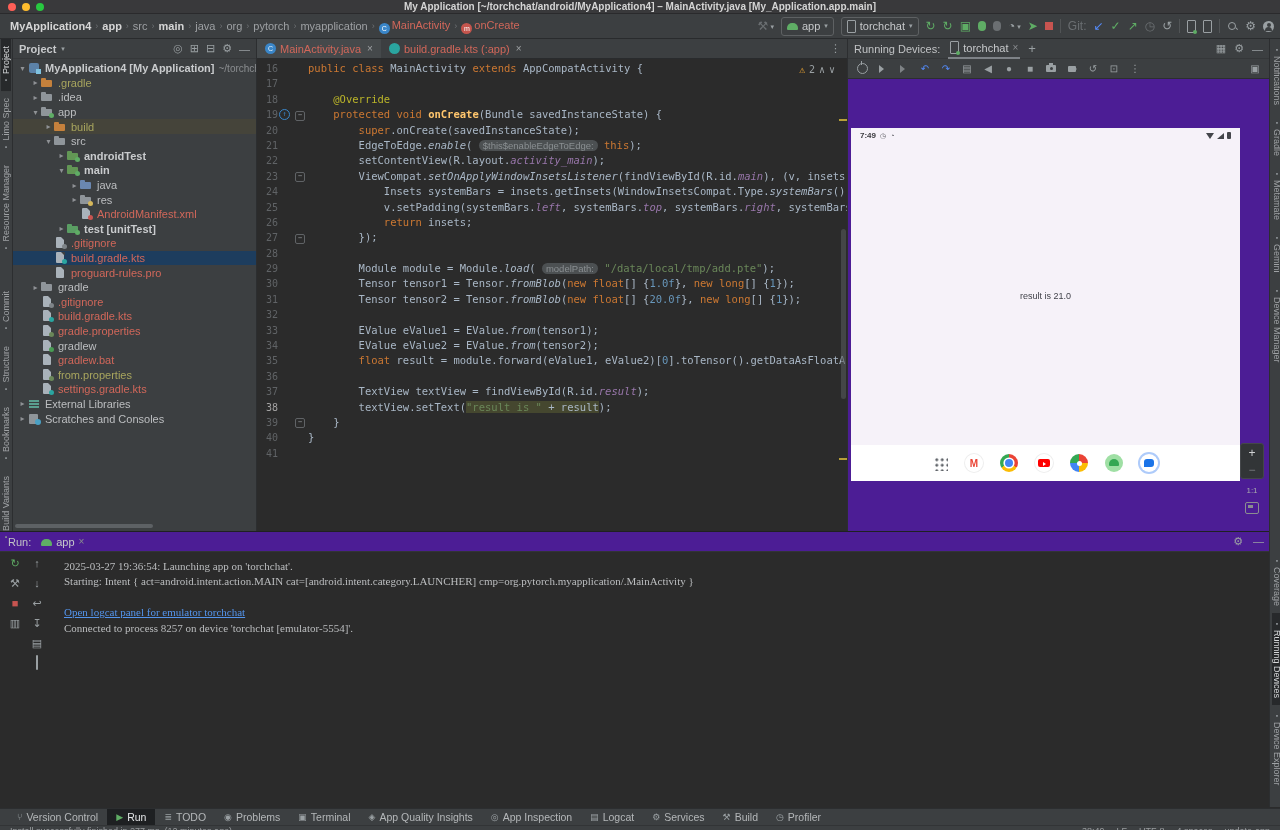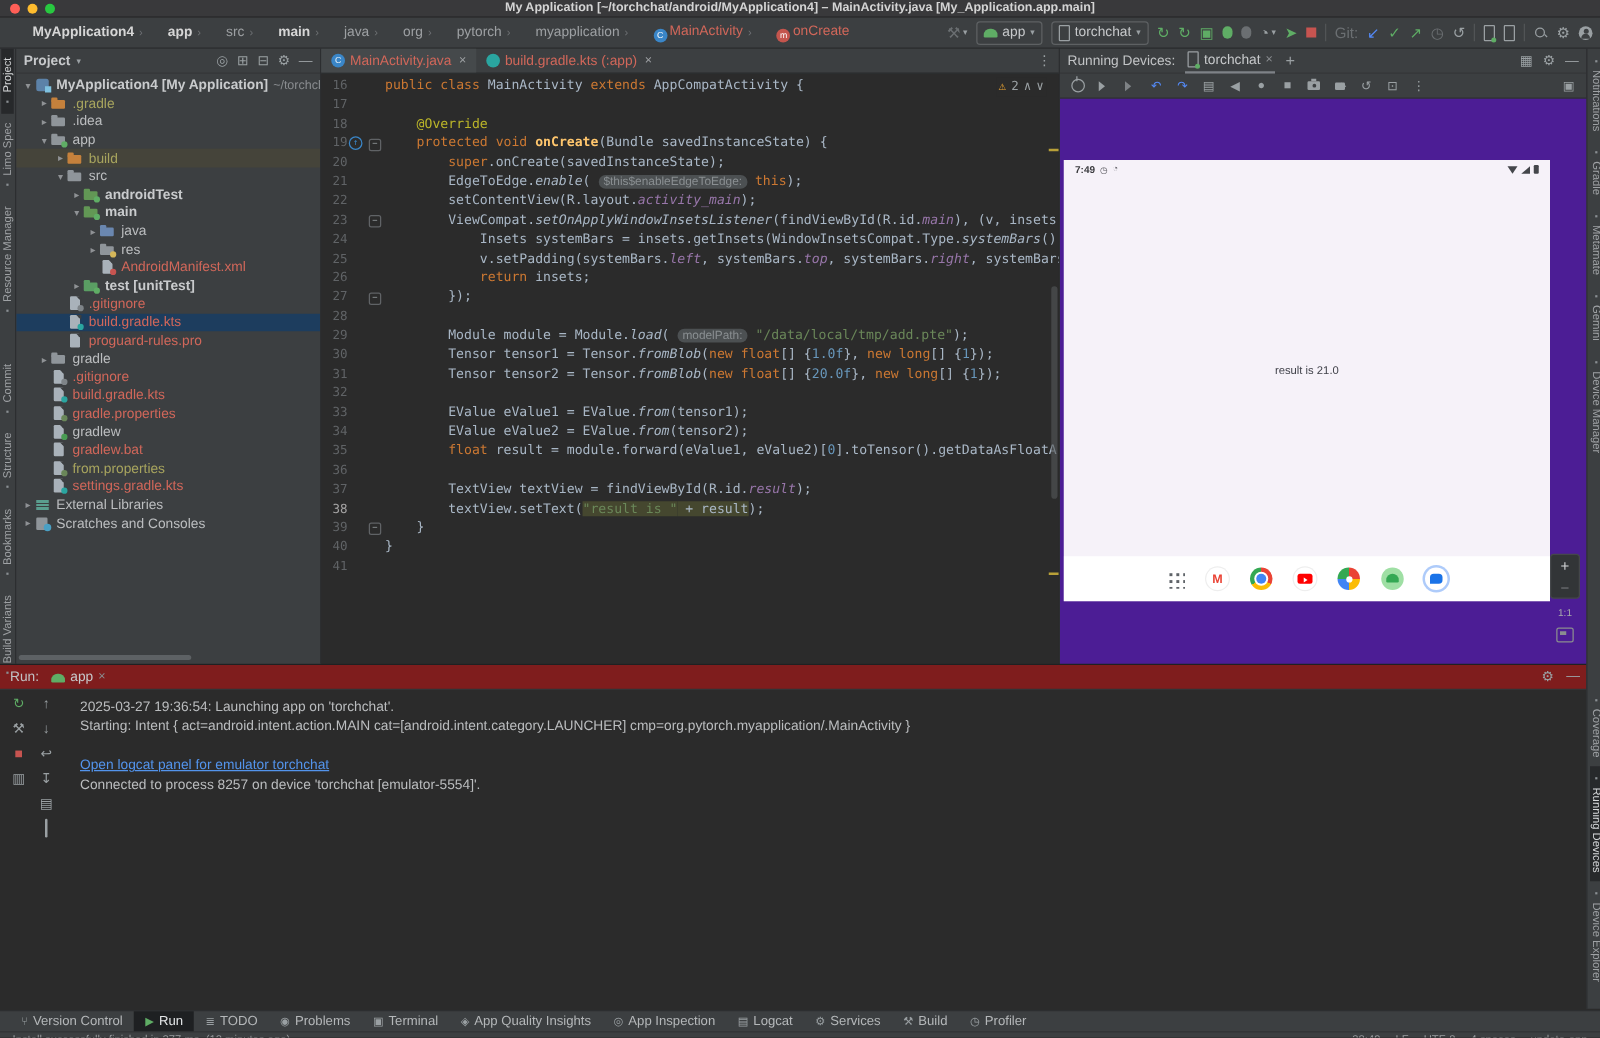--- a/index.html
+++ b/index.html
@@ -8,21 +8,21 @@
        -webkit-font-smoothing:antialiased;}
   
   .titlebar{height:13px;background:#39393b;position:relative;display:flex;align-items:center;border-bottom:1px solid #2a2a2c;}
   .traffic{display:flex;gap:6px;margin-left:8px;}
   .light{width:8px;height:8px;border-radius:50%;}
   .l-red{background:#ff5f57}.l-yel{background:#febc2e}.l-grn{background:#28c840}
   .title-text{position:absolute;left:0;right:0;text-align:center;font-size:10px;font-weight:bold;color:#d4d4d4;pointer-events:none;}
   
   .toolbar{height:24px;background:#3c3f41;border-bottom:1px solid #292b2d;display:flex;align-items:center;justify-content:space-between;padding:0 6px 0 10px;}
   .crumbs{display:flex;align-items:center;gap:3px;white-space:nowrap;}
-  .crumb{font-size:11px;color:#9da0a3;cursor:default;margin-left:16px;}
+  .crumb{font-size:11px;color:#9da0a3;cursor:default;}
   .crumb.bold{color:#d6d6d6;font-weight:bold;}
   .crumb.cls,.crumb.method{color:#d1675a;}
   .csep{color:#6d7073;font-size:9px;padding:0 1px;}
   .ci{width:11px;height:11px;border-radius:50%;display:inline-flex;align-items:center;justify-content:center;font-size:7px;color:#fff;margin-right:2px;vertical-align:-2px;}
   .ci.c{background:#3a86c8}.ci.m{background:#c4554d}
   .tbr{display:flex;align-items:center;gap:7px;}
   .tbtn{display:inline-flex;align-items:center;gap:2px;color:#9aa0a3;font-size:12px;line-height:1;cursor:default;}
   .tbtn.green{color:#5fad65}.tbtn.blue{color:#548af7}.tbtn.red{color:#c75450}.tbtn.dim{color:#6b6f72}
   .combo{display:inline-flex;align-items:center;gap:4px;border:1px solid #5e6163;border-radius:3px;height:17px;padding:0 5px;color:#c7c9cb;font-size:11px;}
   .caret{font-size:7px;color:#9aa0a3;}
@@ -161,32 +161,32 @@
   .dk-msg::after{content:"";position:absolute;left:4px;top:5px;width:10px;height:8px;border-radius:3px 3px 3px 0;background:#1a73e8;}
   .zoomcol{position:absolute;left:392px;top:364px;width:24px;display:flex;flex-direction:column;align-items:center;gap:3px;}
   .zbox{width:22px;background:#323537;border:1px solid #44474a;border-radius:3px;display:flex;flex-direction:column;align-items:center;}
   .zbtn{height:17px;display:flex;align-items:center;justify-content:center;color:#d0d2d4;font-size:12px;width:100%;}
   .zbtn.dim{color:#77797c;}
   .zratio{font-size:8px;color:#a8abad;margin-top:4px;}
   .zfit{width:12px;height:10px;border:1px solid #8a8d90;border-radius:2px;margin-top:4px;position:relative;}
   .zfit::after{content:"";position:absolute;left:2px;top:2px;width:5px;height:3px;background:#8a8d90;}
   
   .runpanel{height:276px;background:#2b2b2b;border-top:1px solid #1f2122;display:flex;flex-direction:column;}
-  .run-header{height:19px;background:#7f1d1d;display:flex;align-items:center;gap:10px;padding:0 8px;border-bottom:1px solid #323436;}
+  .run-header{height:19px;background:#4c1d95;display:flex;align-items:center;gap:10px;padding:0 8px;border-bottom:1px solid #323436;}
   .run-label{color:#c1c3c5;}
   .run-tab{display:flex;align-items:center;gap:4px;color:#c7c9cb;}
   .run-tab .x{color:#8a8d90;font-size:10px;}
   .run-hicons{margin-left:auto;display:flex;gap:10px;color:#9aa0a3;font-size:11px;padding-right:8px;}
   .run-body{flex:1;display:flex;}
   .run-tools{width:46px;flex:none;display:flex;gap:4px;padding:6px 0 0 6px;}
   .rt-col{display:flex;flex-direction:column;gap:9px;align-items:center;width:18px;}
   .rt{color:#9aa0a3;font-size:11px;line-height:1;cursor:default;}
   .rt.green{color:#5fad65}.rt.red{color:#c75450}
   .trash{width:9px;height:10px;border:1px solid #9aa0a3;border-top:2.5px solid #9aa0a3;border-radius:1px;}
-  .console{flex:1;padding:7px 12px 0 12px;font-family:Liberation Sans, sans-serif;font-size:11px;line-height:15.4px;color:#bbbdbf;}
+  .console{flex:1;padding:7px 12px 0 12px;font-family:Liberation Serif, serif;font-size:11px;line-height:15.4px;color:#bbbdbf;}
   .cline{white-space:pre;height:15.4px;}
   .cline.link{color:#5394ec;text-decoration:underline;cursor:pointer;}
   
   .bottombar{height:16px;background:#3c3f41;border-top:1px solid #2c2e30;display:flex;align-items:center;gap:0;padding:0 8px;}
   .bbi{display:flex;align-items:center;gap:4px;color:#b4b7b9;font-size:10.5px;padding:0 9px;height:16px;cursor:default;}
   .bbi.active{background:#1e2022;color:#e4e6e8;}
   .bbi .ic{font-size:9px;color:#9aa0a3;}
   .bbi.active .ic{color:#5fad65;}
   .statusbar{height:8px;background:#3c3f41;border-top:1px solid #323436;display:flex;align-items:flex-start;padding:0 10px;font-size:9px;color:#9a9da0;overflow:hidden;gap:10px;}
   .sb-right{margin-left:auto;display:flex;gap:12px;}

